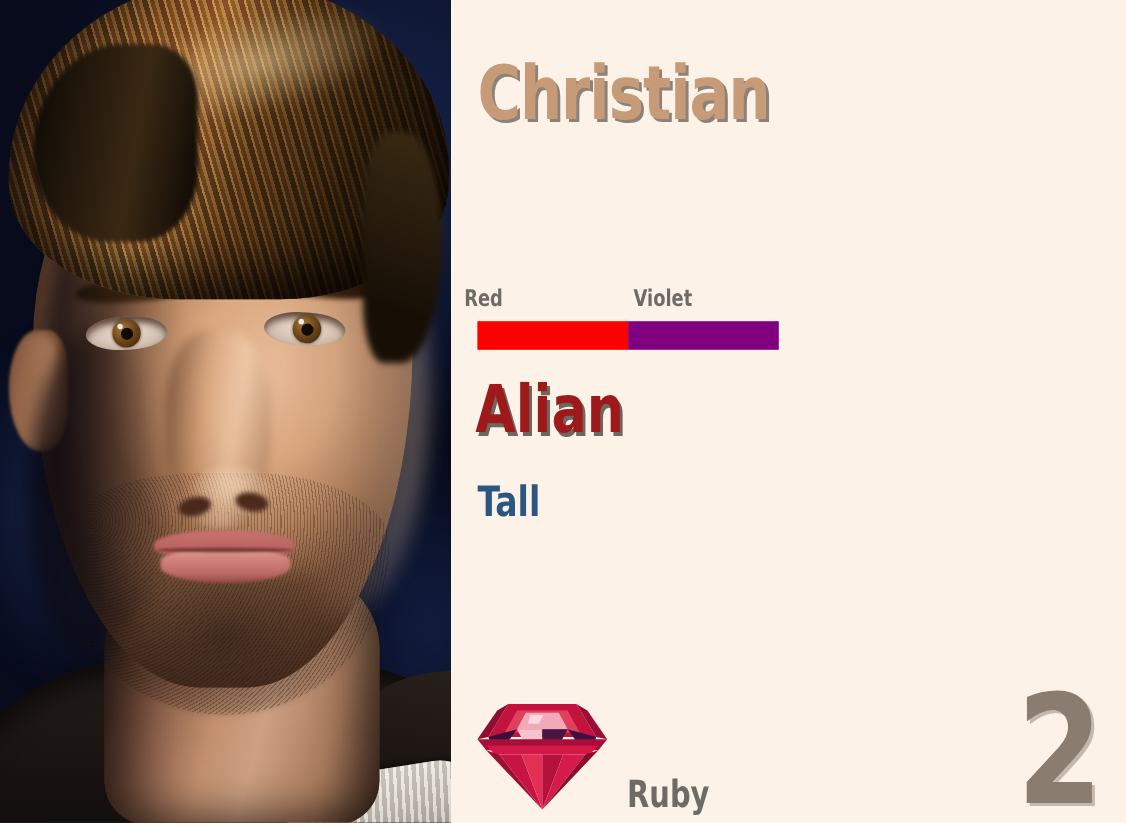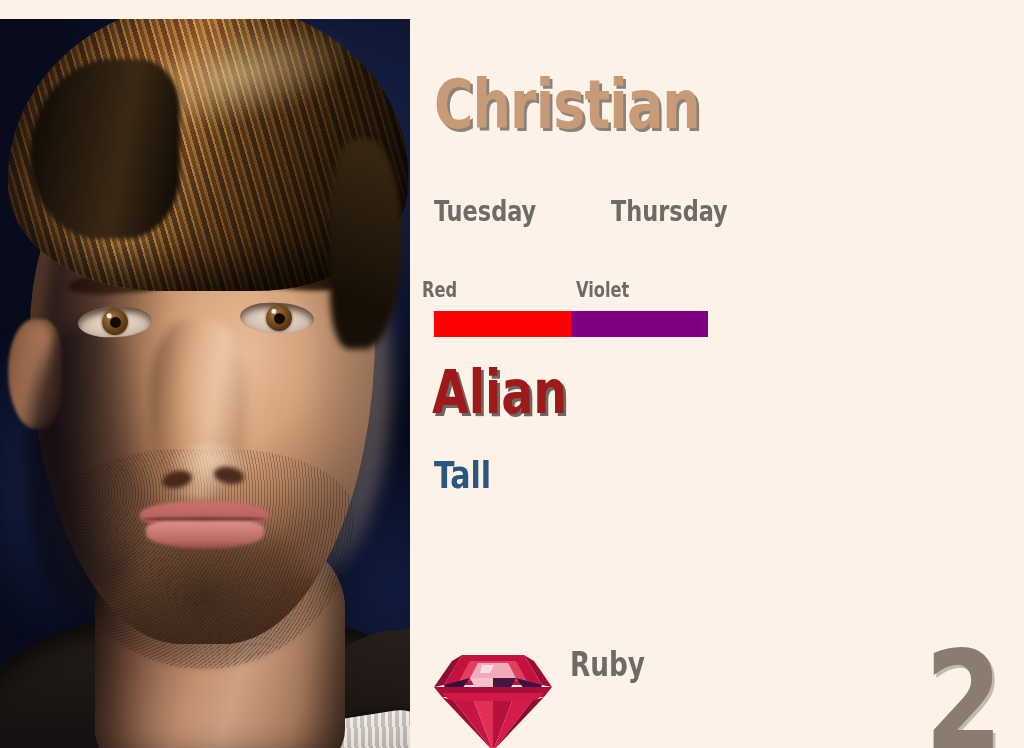--- a/index.html
+++ b/index.html
@@ -6,21 +6,20 @@
   html,body { width:1024px; height:748px; }
   body {
     font-family:"Liberation Sans", sans-serif;
     background:#FDF2E8;
     overflow:hidden;
   }
   #card {
     position:relative;
     width:1024px; height:544px;
     background:#FDF2E8;
-    margin-top:19px;
   }
 
   
   #photo {
     position:absolute; left:0; top:0;
     width:410px; height:748px;
     overflow:hidden;
     background:#0a0c1c;
   }
   .ph-layer { position:absolute; }
@@ -281,21 +280,21 @@
 
   .height {
     position:absolute; left:24px; top:437px;
     font-family:"DejaVu Sans Condensed","Liberation Sans Narrow","Liberation Sans", sans-serif;
     font-weight:bold; font-size:38px; line-height:1;
     color:#2A5680;
     transform:scaleX(.88); transform-origin:left center;
     white-space:nowrap;
   }
 
-  .gemrow { position:absolute; left:22px; top:628px; height:112px; display:flex; align-items:flex-start; gap:16px; }
+  .gemrow { position:absolute; left:22px; top:628px; height:112px; display:flex; align-items:flex-end; gap:16px; }
   .gem-icon { width:122px; height:108px; display:block; }
   .gem-label {
     font-family:"DejaVu Sans Condensed","Liberation Sans Narrow","Liberation Sans", sans-serif;
     font-weight:bold; font-size:34px; line-height:1;
     color:#6e6a66;
     transform:scaleX(.86); transform-origin:left center;
     white-space:nowrap;
   }
 
   .bignum {
@@ -355,24 +354,20 @@
     <div class="ph-layer hair-strands"></div>
     <div class="ph-layer hair-shine"></div>
     <div class="ph-layer hair-front"></div>
     <div class="ph-layer temple-r"></div>
   </div>
 
   <div id="panel">
 
     <div class="title">Christian</div>
 
-    <div class="daysrow">
-      <span class="day d0">Tuesday</span>
-      <span class="day d1">Thursday</span>
-    </div>
 
     <div class="colorlabels">
       <span class="clabel c0">Red</span>
       <span class="clabel c1">Violet</span>
     </div>
 
     <div class="bar">
       <div class="seg s0" style="background: rgb(254, 0, 0);"></div>
       <div class="seg s1" style="background: rgb(128, 0, 128);"></div>
     </div>

